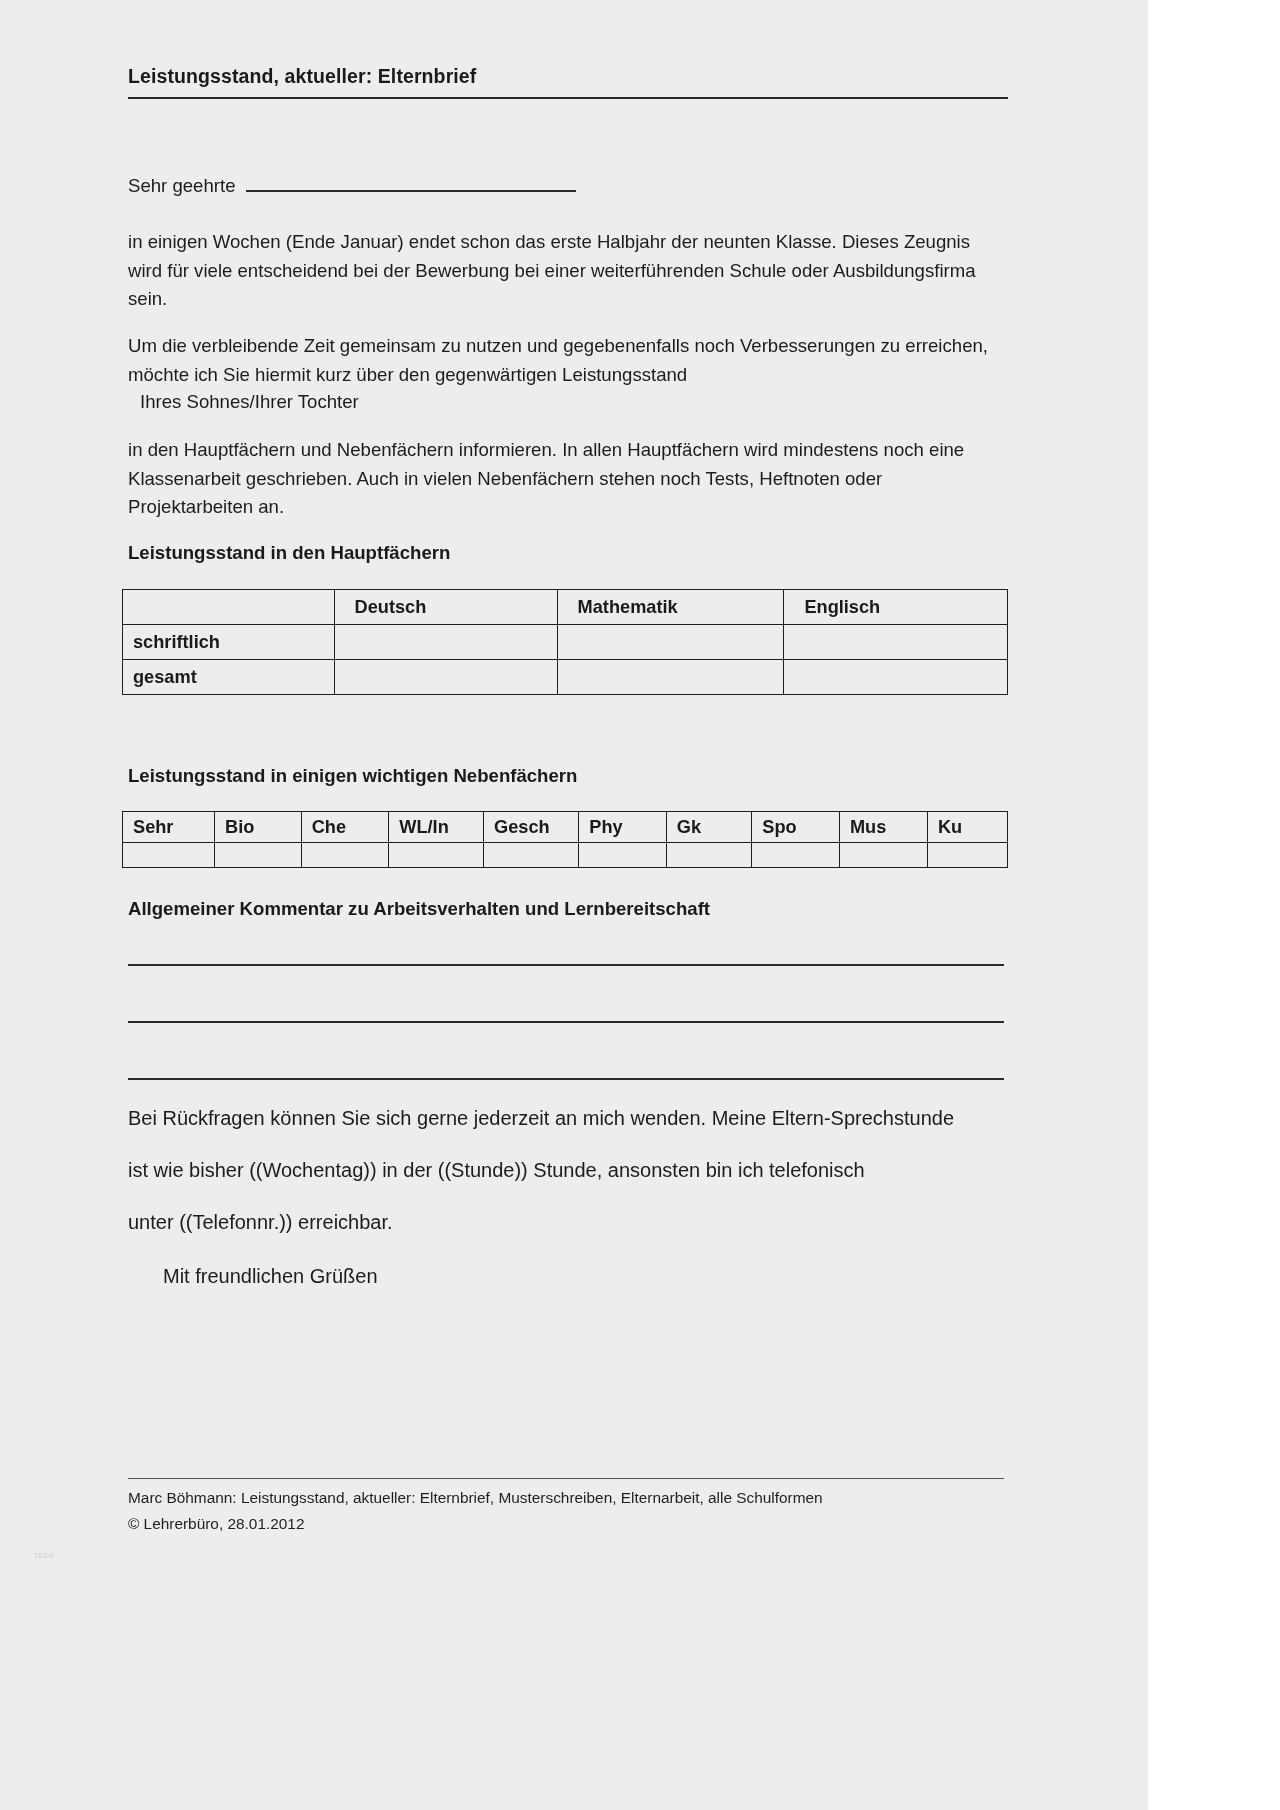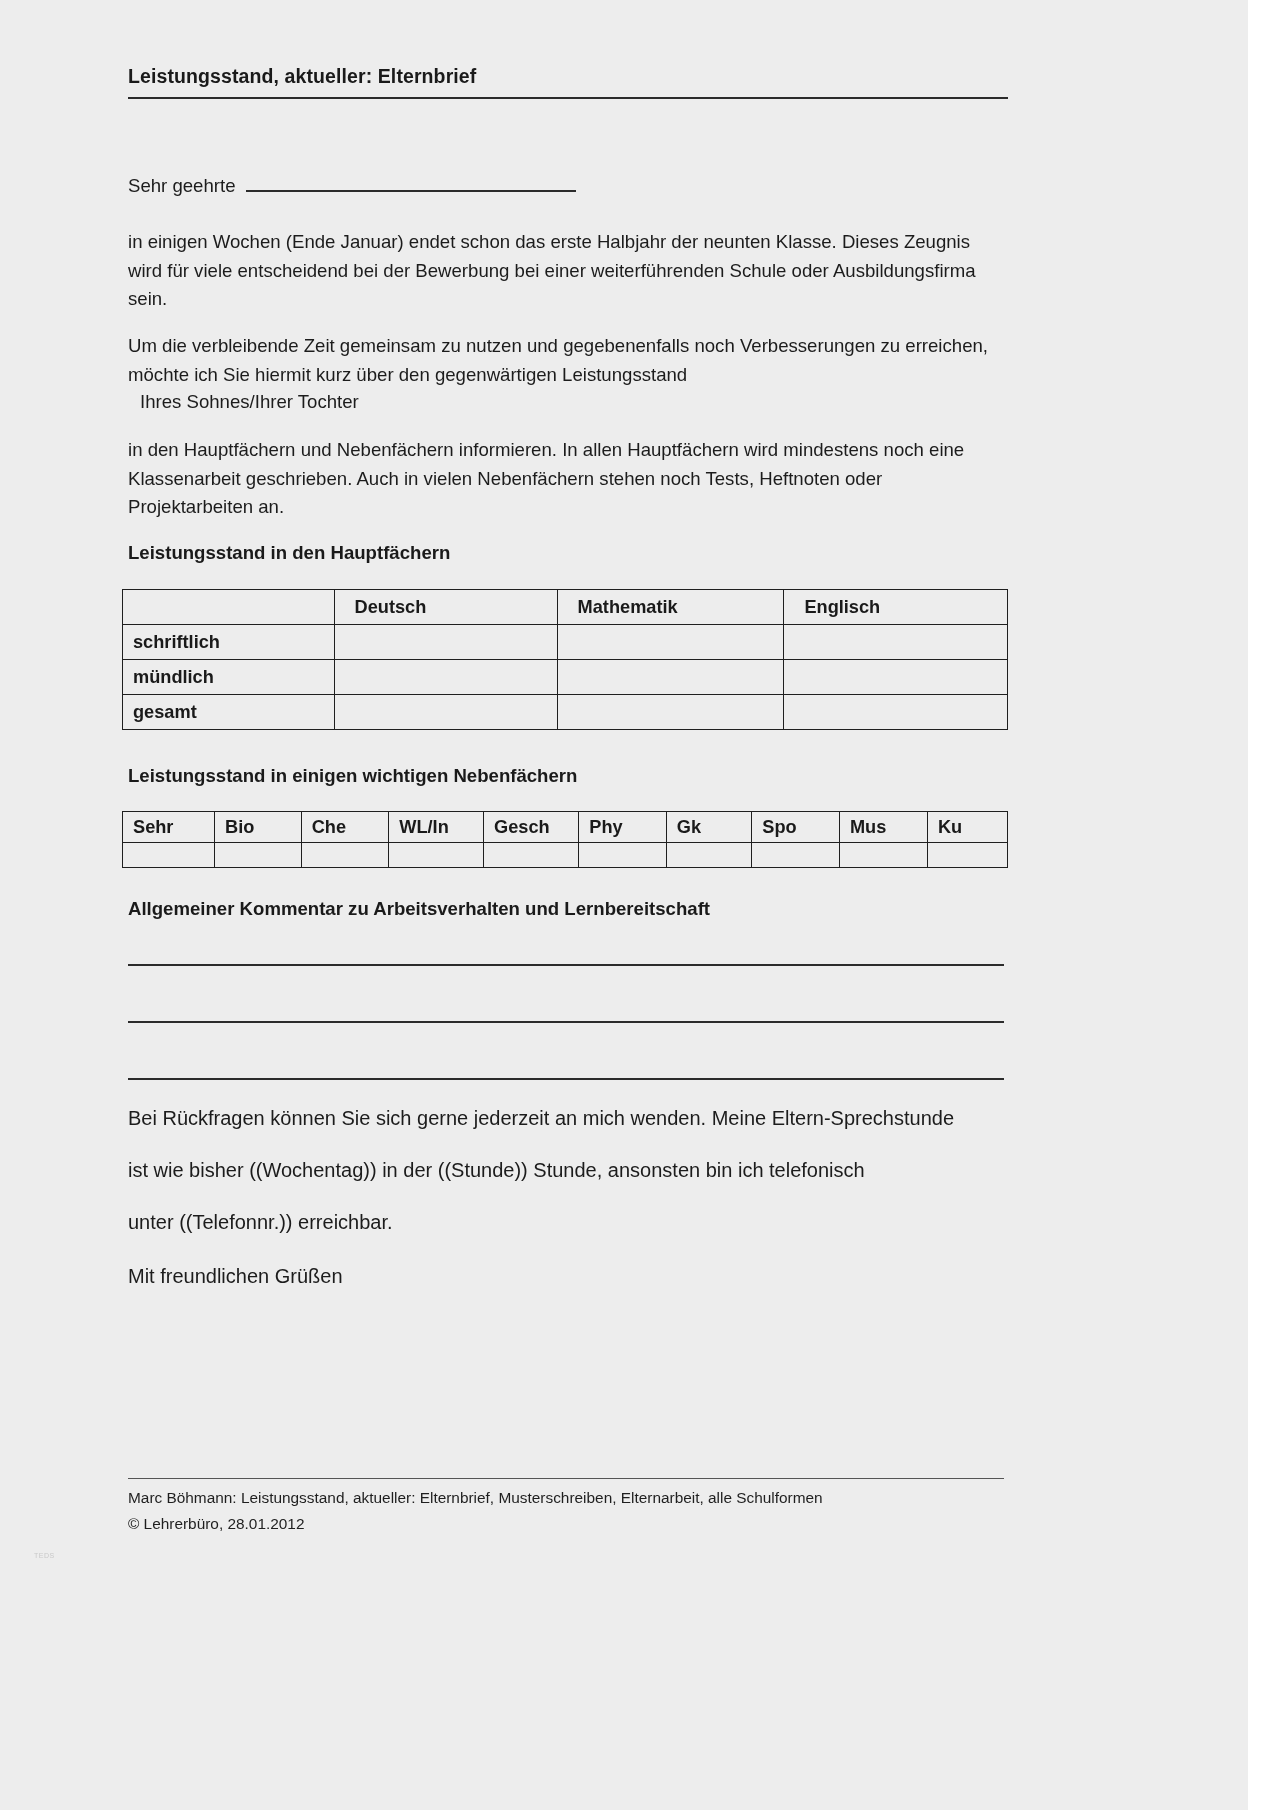--- a/index.html
+++ b/index.html
@@ -5,21 +5,21 @@
   html, body {
     margin: 0;
     padding: 0;
     background: #ffffff;
   }
   body {
     font-family: "Liberation Sans", sans-serif;
   }
   .page {
     position: relative;
-    width: 1248px;
+    width: 1148px;
     height: 1810px;
     background: #4d7c0f;
     overflow: hidden;
     box-sizing: border-box;
   }
   .sheet {
     position: absolute;
     left: 0;
     top: 0;
     width: 1280px;
@@ -211,26 +211,20 @@
   <table id="main-subjects-table">
     <tbody>
       <tr>
         <td class="col-label"></td>
         <td class="col-sub">Deutsch</td>
         <td class="col-sub">Mathematik</td>
         <td class="col-sub">Englisch</td>
       </tr>
       <tr>
         <td class="col-label">schriftlich</td>
-        <td class="empty-cell"></td>
-        <td class="empty-cell"></td>
-        <td class="empty-cell"></td>
-      </tr>
-      <tr>
-        <td class="col-label">mündlich</td>
         <td class="empty-cell"></td>
         <td class="empty-cell"></td>
         <td class="empty-cell"></td>
       </tr>
       <tr>
         <td class="col-label">gesamt</td>
         <td class="empty-cell"></td>
         <td class="empty-cell"></td>
         <td class="empty-cell"></td>
       </tr>
@@ -270,19 +264,19 @@
 
   <div class="section-title" style="top:897px;">Allgemeiner Kommentar zu Arbeitsverhalten und Lernbereitschaft</div>
 
   <div class="blank-line" style="top:964px;"></div>
   <div class="blank-line" style="top:1021px;"></div>
   <div class="blank-line" style="top:1078px;"></div>
 
   <div class="closing-line" style="top:1104px;">Bei Rückfragen können Sie sich gerne jederzeit an mich wenden. Meine Eltern-Sprechstunde</div>
   <div class="closing-line" style="top:1156px;">ist wie bisher ((Wochentag)) in der ((Stunde))  Stunde, ansonsten bin ich telefonisch</div>
   <div class="closing-line" style="top:1208px;">unter ((Telefonnr.)) erreichbar.</div>
-  <div class="closing-line" style="top:1262px;">Mit freundlichen Grüßen</div>
+  <div class="closing-line" style="top:1262px;margin-left:35px;">Mit freundlichen Grüßen</div>
 
   <div class="footer-rule"></div>
   <div class="footer-line" style="top:1487px;">Marc Böhmann: Leistungsstand, aktueller: Elternbrief, Musterschreiben, Elternarbeit, alle Schulformen</div>
   <div class="footer-line" style="top:1513px;">© Lehrerbüro, 28.01.2012</div>
   <div class="corner-mark">TEDS</div>
 </div>
 
 </body></html>

